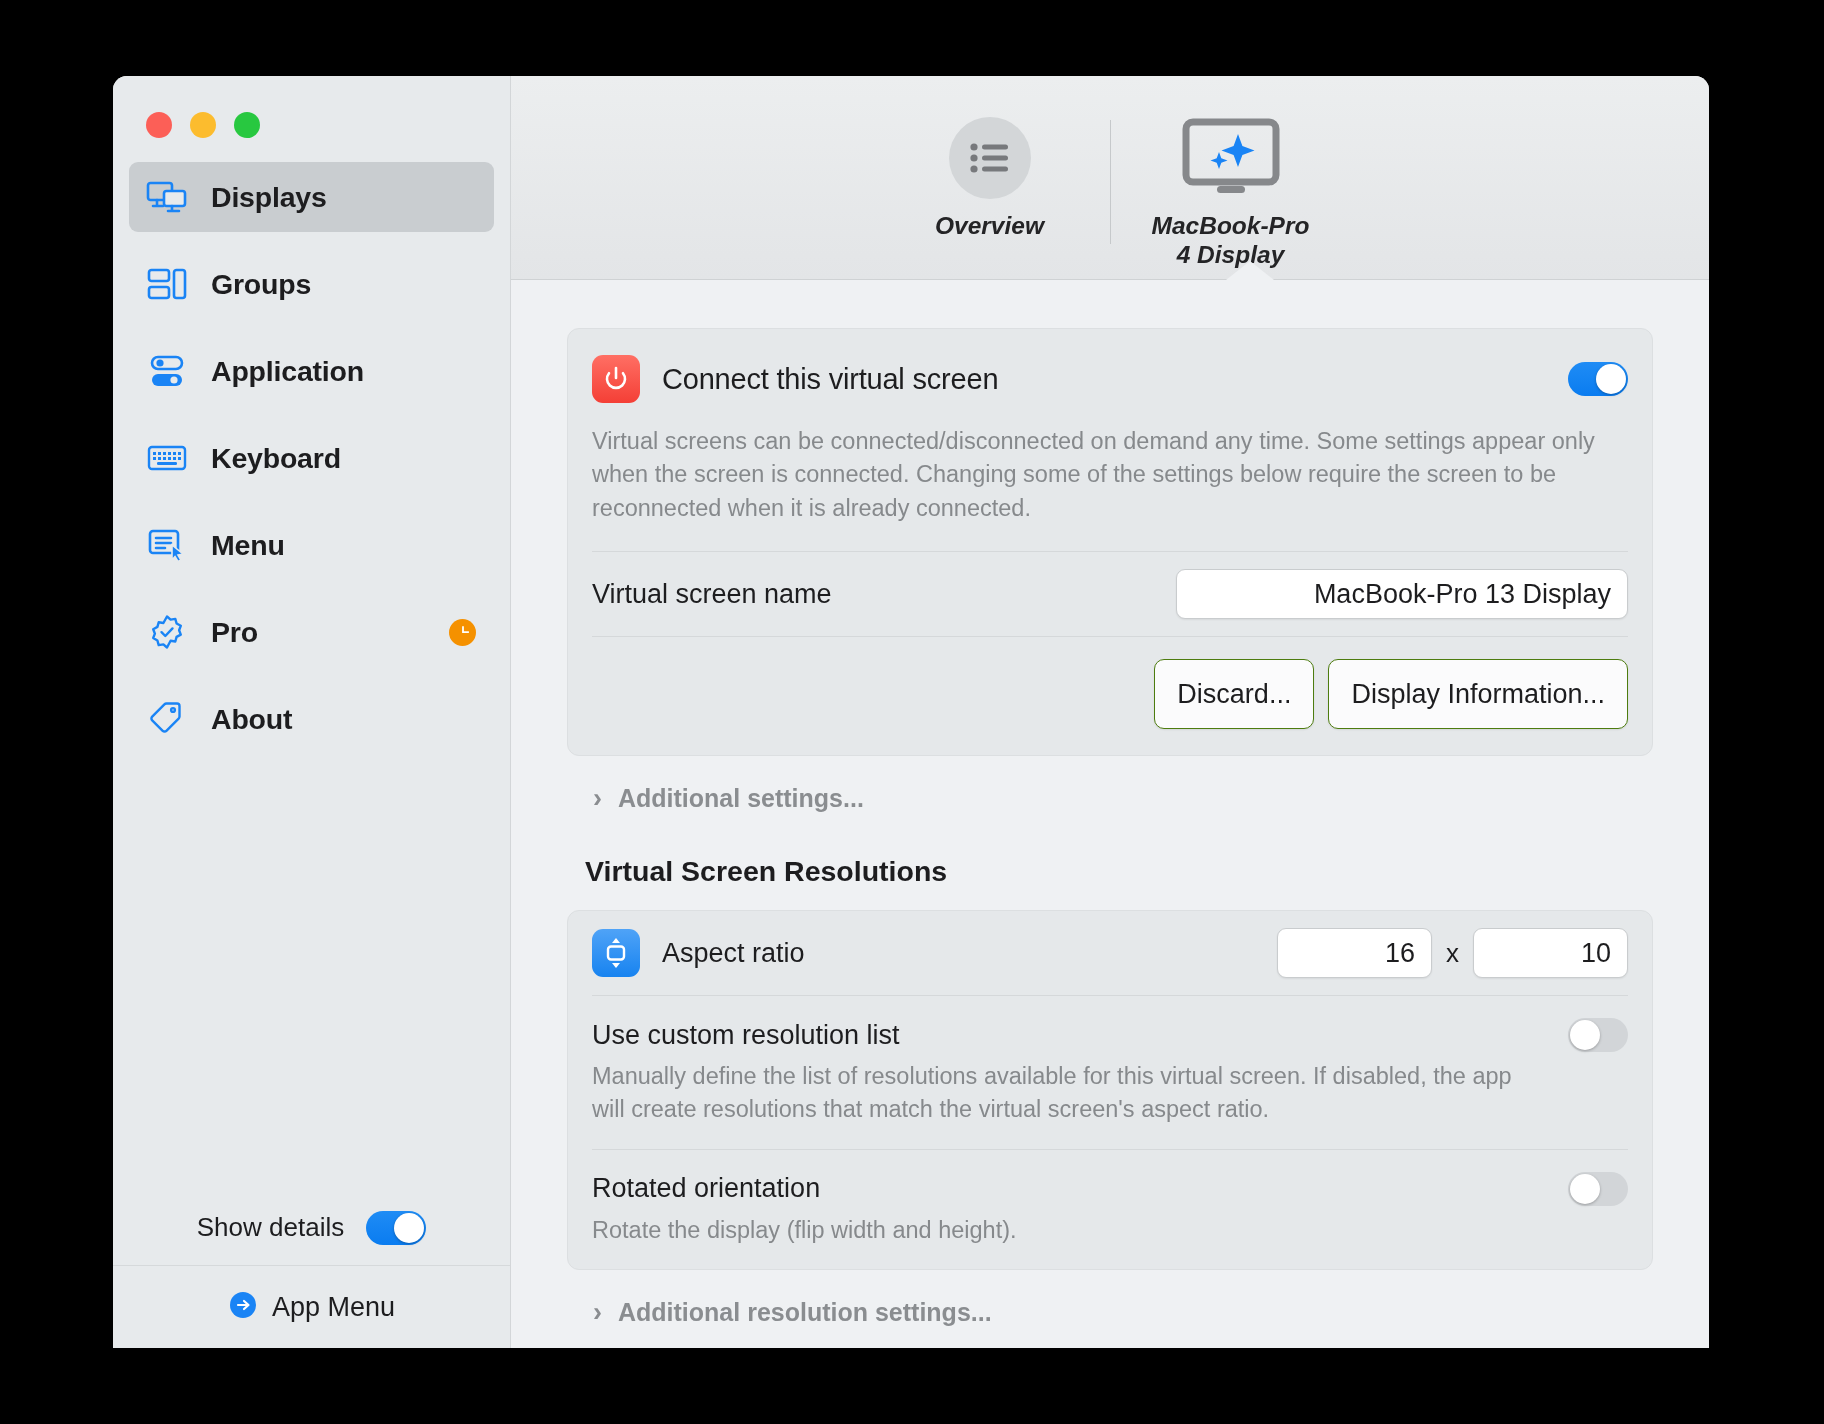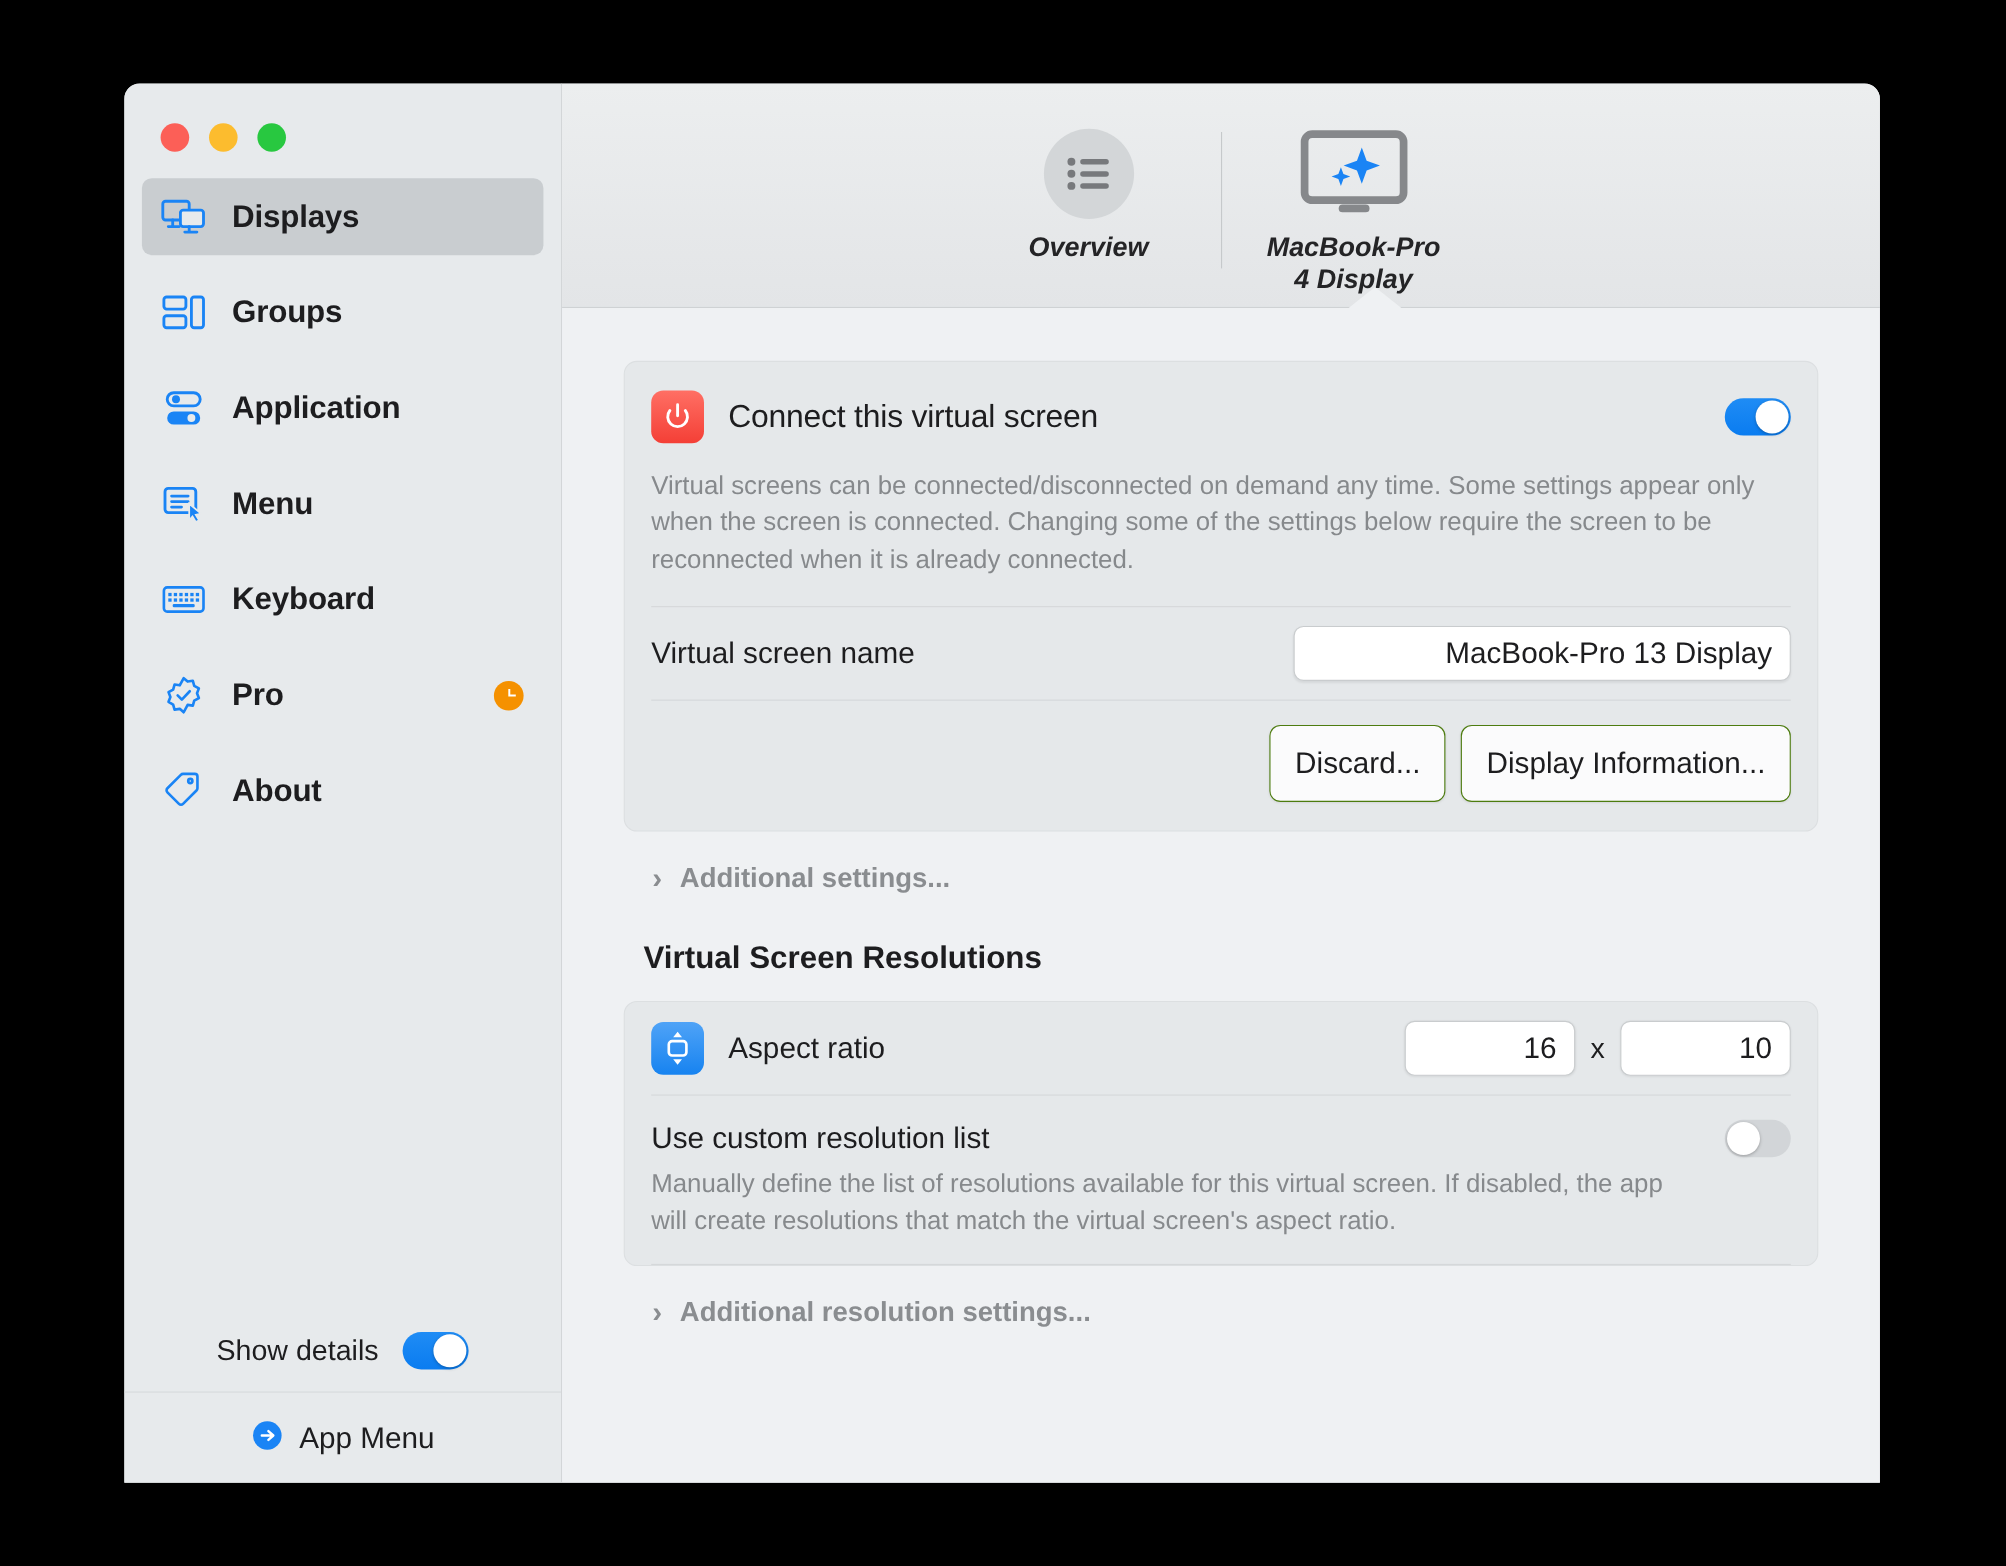--- a/index.html
+++ b/index.html
@@ -276,31 +276,20 @@
       <div class="nav-item">
         <span class="nav-ico">
           <svg width="36" height="36" viewBox="0 0 36 36">
             <rect x="3" y="4" width="30" height="12" rx="6" fill="none" stroke="#1a84f5" stroke-width="2.6"></rect>
             <circle cx="11" cy="10" r="3.6" fill="#1a84f5"></circle>
             <rect x="3" y="21" width="30" height="12" rx="6" fill="#1a84f5"></rect>
             <circle cx="25" cy="27" r="3.6" fill="#e7eaec"></circle>
           </svg>
         </span>
         <span class="nav-label">Application</span>
-      </div>
-
-      <div class="nav-item">
-        <span class="nav-ico">
-          <svg width="38" height="34" viewBox="0 0 38 34" fill="none" stroke="#1a84f5" stroke-width="2.6">
-            <rect x="2" y="3" width="28" height="22" rx="3"></rect>
-            <path d="M8 10h15M8 15h15M8 20h9" stroke-linecap="round"></path>
-            <path d="M24 17l11 9-5 1 3 5-3 1.5-3-5-3 3.5z" fill="#1a84f5" stroke="#e7eaec" stroke-width="1.6"></path>
-          </svg>
-        </span>
-        <span class="nav-label">Menu</span>
       </div>
 
       <div class="nav-item">
         <span class="nav-ico">
           <svg width="40" height="28" viewBox="0 0 40 28" fill="none" stroke="#1a84f5" stroke-width="2.4">
             <rect x="2" y="3" width="36" height="22" rx="3"></rect>
             <g fill="#1a84f5" stroke="none">
               <rect x="6" y="8" width="3" height="3"></rect>
                 <rect x="11" y="8" width="3" height="3"></rect>
               <rect x="16" y="8" width="3" height="3"></rect>
@@ -315,20 +304,31 @@
                 <rect x="31" y="13" width="3" height="3"></rect>
               <rect x="10" y="18" width="20" height="3" rx="1.2"></rect>
             </g>
           </svg>
         </span>
         <span class="nav-label">Keyboard</span>
       </div>
 
       <div class="nav-item">
         <span class="nav-ico">
+          <svg width="38" height="34" viewBox="0 0 38 34" fill="none" stroke="#1a84f5" stroke-width="2.6">
+            <rect x="2" y="3" width="28" height="22" rx="3"></rect>
+            <path d="M8 10h15M8 15h15M8 20h9" stroke-linecap="round"></path>
+            <path d="M24 17l11 9-5 1 3 5-3 1.5-3-5-3 3.5z" fill="#1a84f5" stroke="#e7eaec" stroke-width="1.6"></path>
+          </svg>
+        </span>
+        <span class="nav-label">Menu</span>
+      </div>
+
+      <div class="nav-item">
+        <span class="nav-ico">
           <svg width="36" height="36" viewBox="0 0 36 36" fill="none" stroke="#1a84f5" stroke-width="2.4">
             <path d="M18 2.5l3.6 3.1 4.7-.7 1.3 4.6 4.2 2.3-1.7 4.4 1.7 4.4-4.2 2.3-1.3 4.6-4.7-.7L18 33.5l-3.6-3.1-4.7.7-1.3-4.6L4.2 24l1.7-4.4L4.2 15.2l4.2-2.3 1.3-4.6 4.7.7z" stroke-linejoin="round"></path>
             <path d="M12.5 18.2l3.8 3.8 7.2-7.6" stroke-linecap="round" stroke-linejoin="round"></path>
           </svg>
         </span>
         <span class="nav-label">Pro</span>
         <span class="badge-clock">
           <svg width="16" height="16" viewBox="0 0 16 16">
             <path d="M8 3.2v5h5" fill="none" stroke="#fff" stroke-width="1.8" stroke-linecap="square"></path>
           </svg>
@@ -473,20 +473,30 @@
             <span class="flexfill"></span>
             <span class="switch off">
                 <span class="knob"></span>
               </span>
           </div>
           <div class="setting-desc">Manually define the list of resolutions available for this virtual screen. If disabled, the app will create resolutions that match the virtual screen's aspect ratio.</div>
         </div>
 
         <div class="hr"></div>
 
+        <div class="setting-row">
+          <div class="top">
+            <span class="setting-name">Rotated orientation</span>
+            <span class="flexfill"></span>
+            <span class="switch off">
+                <span class="knob"></span>
+              </span>
+          </div>
+          <div class="setting-desc">Rotate the display (flip width and height).</div>
+        </div>
       </div>
 
       <div class="disclosure">
         <span class="chev">›</span>
         <span>Additional resolution settings...</span>
       </div>
 
     </div>
   </div>
 </div>

